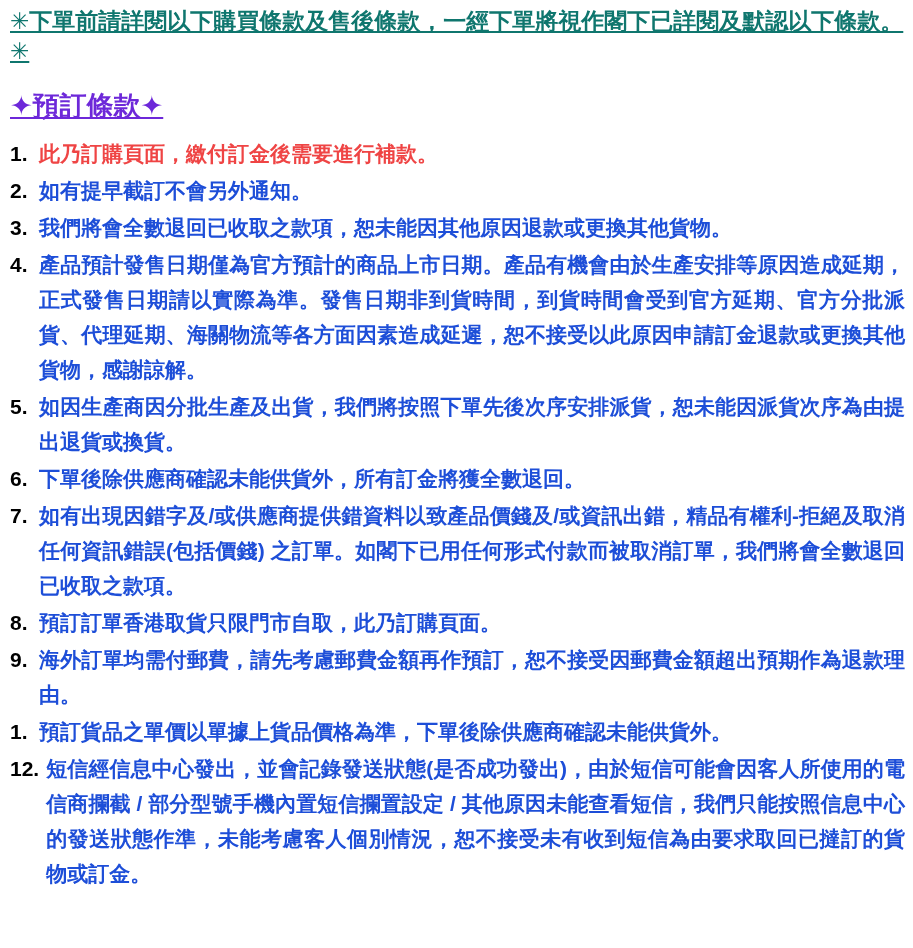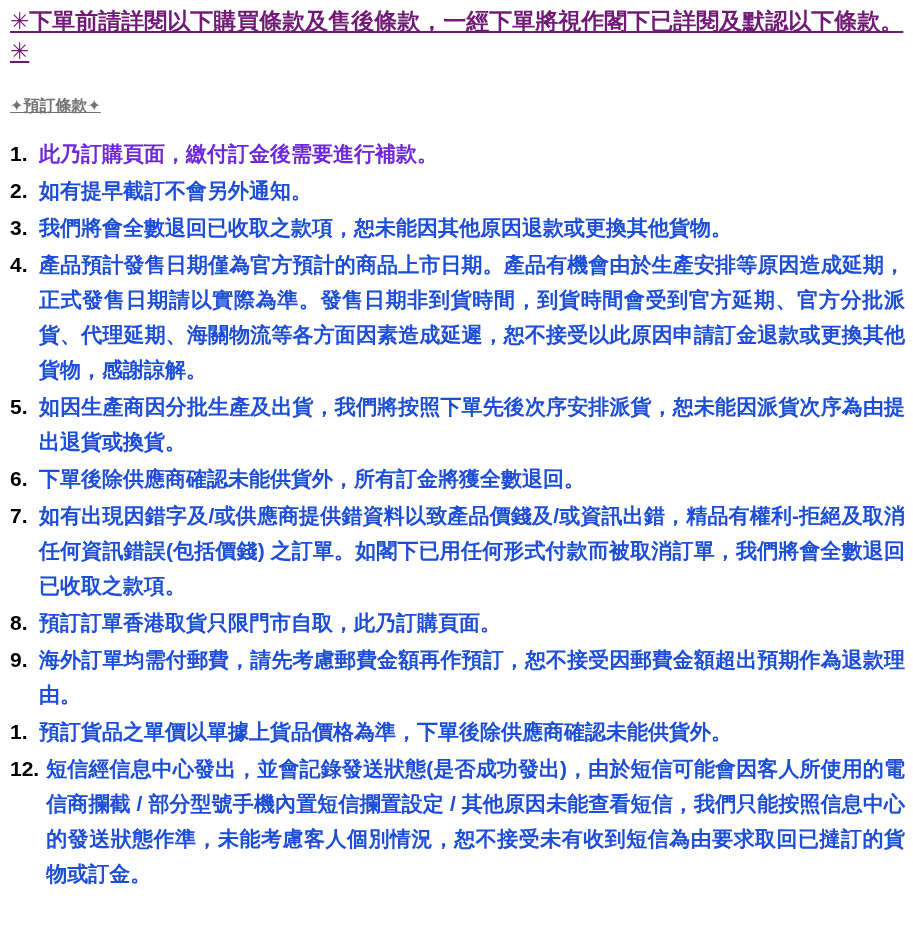--- a/index.html
+++ b/index.html
@@ -16,30 +16,30 @@
     box-sizing: border-box;
   }
   .doc {
     padding: 4px 8px 10px 10px;
     box-sizing: border-box;
   }
   .title {
     font-size: 23px;
     line-height: 30px;
     margin: 2px 0 0 0;
-    color: #701a75;
+    color: #0f766e;
     text-decoration: underline;
     font-weight: bold;
   }
   .section-heading {
     display: inline-block;
-    font-size: 16px;
+    font-size: 27px;
     line-height: 28px;
     margin: 26px 8px 16px 0;
-    color: #737373;
+    color: #6d28d9;
     text-decoration: underline;
     font-weight: bold;
   }
   .terms-list {
     display: block;
   }
   .item {
     display: flex;
     font-size: 21px;
     line-height: 35px;
@@ -49,21 +49,21 @@
     flex: 0 0 auto;
     min-width: 22px;
     margin-right: 7px;
     white-space: nowrap;
   }
   .txt {
     flex: 1 1 auto;
     text-align: justify;
   }
   .seg.plain { color: #1d4ed8; }
-  .seg.red { color: #6d28d9; }
+  .seg.red { color: #ef4444; }
   .seg.red-underline { color: #ff0000; text-decoration: underline; }
 </style>
 </head>
 <body>
 
 <main class="doc">
   <h1 class="title">✳下單前請詳閱以下購買條款及售後條款，一經下單將視作閣下已詳閱及默認以下條款。✳</h1>
 
   <h2 class="section-heading">✦預訂條款✦</h2>
 

